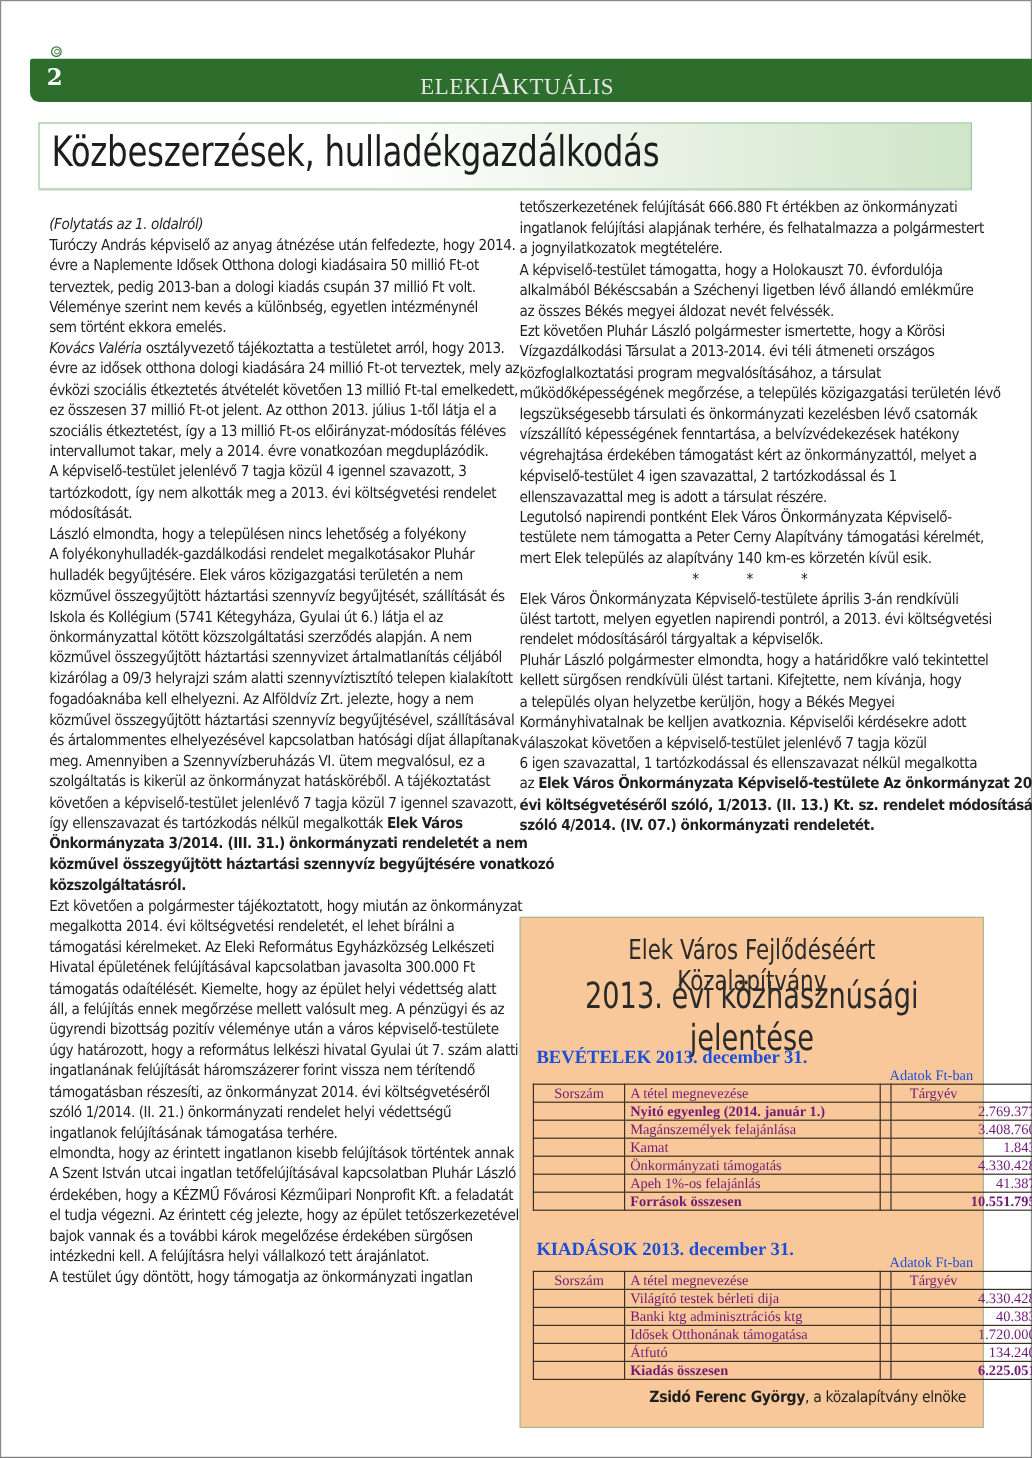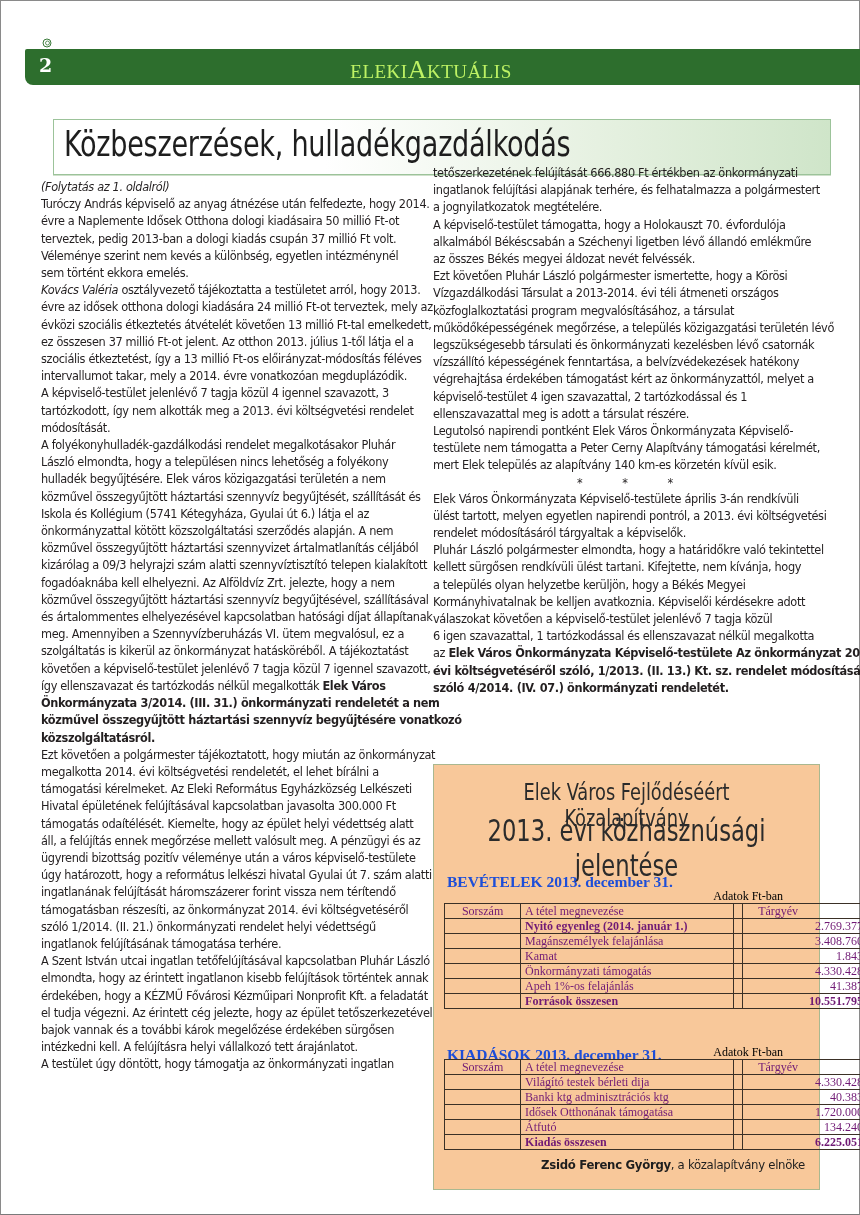--- a/index.html
+++ b/index.html
@@ -20,30 +20,29 @@
     position: absolute; left: 25px; top: 49px; width: 836px; height: 36px;
     background: #2d6e2d; border-radius: 0 0 0 8px;
     border-top-left-radius: 2px;
   }
   .masthead .pageno {
     position: absolute; left: 14px; top: 5px;
     font-family: "DejaVu Serif", serif; font-weight: bold; font-size: 19px; color: #ffffff;
   }
   .masthead .brand {
     position: absolute; left: 0; right: 0; top: 6px; text-align: center;
-    font-family: "Liberation Serif", serif; color: #bef264; font-size: 19px; letter-spacing: 0.5px;
+    font-family: "Liberation Serif", serif; color: #e5e5e5; font-size: 19px; letter-spacing: 0.5px;
     transform: translateX(-12px);
   }
   .masthead .brand .big { font-size: 26px; }
   .section-title {
-    position: absolute; left: 53px; top: 102px; width: 776px; height: 54px;
+    position: absolute; left: 32px; top: 102px; width: 776px; height: 54px;
     border: 1px solid #9cc39a;
     background: linear-gradient(to right, #ffffff 0%, #ffffff 35%, #e6f1e1 70%, #cfe5c9 100%);
     box-shadow: 0 1px 0 #cfe0cb;
-    margin-top: 17px;
   }
   .section-title h1 {
     margin: 0; position: absolute; left: 10px; top: 4px;
     font-family: "DejaVu Sans Condensed", "DejaVu Sans", sans-serif; font-weight: normal;
     font-size: 35px; color: #1e1e1e; letter-spacing: -0.3px;
     transform: scaleX(0.86); transform-origin: left center;
   }
   .col {
     position: absolute; font-size: 12.6px; line-height: 17.2px;
     letter-spacing: -0.35px;
@@ -67,22 +66,22 @@
   .report .t2 {
     position: absolute; left: 0; right: 0; top: 48px; text-align: center;
     font-size: 30px; color: #2b2b2b; font-family: "DejaVu Sans Condensed", "DejaVu Sans", sans-serif;
     transform: scaleX(0.84);
   }
   .sec-head {
     position: absolute; left: 13px; font-family: "Liberation Serif", serif;
     font-weight: bold; font-size: 15.5px; color: #1d4ed8;
   }
   .unit {
-    position: absolute; right: 36px; font-family: "Liberation Serif", serif;
-    font-size: 12px; color: #000000;
+    position: absolute; right: 8px; font-family: "Liberation Serif", serif;
+    font-size: 12px; color: #1d4ed8;
   }
   table.fin {
     position: absolute; left: 10px; width: 424px;
     border-collapse: collapse; font-family: "Liberation Serif", serif; font-size: 12px; color: #701a75;
   }
   table.fin td {
     border: 1px solid #3a3026; height: 14px; padding: 0 4px; line-height: 14px;
   }
   table.fin td.c0 { width: 52px; text-align: center; }
   table.fin td.c1 { width: 162px; }
@@ -127,22 +126,22 @@
   <span class="line"><span class="it">Kovács Valéria</span><span> osztályvezető tájékoztatta a testületet arról, hogy 2013.</span></span>
   <div id="lc-p2">
       <span class="line">évre az idősek otthona dologi kiadására 24 millió Ft-ot terveztek, mely az</span>
       <span class="line">évközi szociális étkeztetés átvételét követően 13 millió Ft-tal emelkedett,</span>
       <span class="line">ez összesen 37 millió Ft-ot jelent. Az otthon 2013. július 1-től látja el a</span>
       <span class="line">szociális étkeztetést, így a 13 millió Ft-os előirányzat-módosítás féléves</span>
       <span class="line">intervallumot takar, mely a 2014. évre vonatkozóan megduplázódik.</span>
       <span class="line">A képviselő-testület jelenlévő 7 tagja közül 4 igennel szavazott, 3</span>
       <span class="line">tartózkodott, így nem alkották meg a 2013. évi költségvetési rendelet</span>
       <span class="line">módosítását.</span>
+      <span class="line">László elmondta, hogy a településen nincs lehetőség a folyékony</span>
       <span class="line">A folyékonyhulladék-gazdálkodási rendelet megalkotásakor Pluhár</span>
-      <span class="line">László elmondta, hogy a településen nincs lehetőség a folyékony</span>
       <span class="line">hulladék begyűjtésére. Elek város közigazgatási területén a nem</span>
       <span class="line">közművel összegyűjtött háztartási szennyvíz begyűjtését, szállítását és</span>
       <span class="line">Iskola és Kollégium (5741 Kétegyháza, Gyulai út 6.) látja el az</span>
       <span class="line">önkormányzattal kötött közszolgáltatási szerződés alapján. A nem</span>
       <span class="line">közművel összegyűjtött háztartási szennyvizet ártalmatlanítás céljából</span>
       <span class="line">kizárólag a 09/3 helyrajzi szám alatti szennyvíztisztító telepen kialakított</span>
       <span class="line">fogadóaknába kell elhelyezni. Az Alföldvíz Zrt. jelezte, hogy a nem</span>
       <span class="line">közművel összegyűjtött háztartási szennyvíz begyűjtésével, szállításával</span>
       <span class="line">és ártalommentes elhelyezésével kapcsolatban hatósági díjat állapítanak</span>
       <span class="line">meg. Amennyiben a Szennyvízberuházás VI. ütem megvalósul, ez a</span>
@@ -161,22 +160,22 @@
       <span class="line">támogatási kérelmeket. Az Eleki Református Egyházközség Lelkészeti</span>
       <span class="line">Hivatal épületének felújításával kapcsolatban javasolta 300.000 Ft</span>
       <span class="line">támogatás odaítélését. Kiemelte, hogy az épület helyi védettség alatt</span>
       <span class="line">áll, a felújítás ennek megőrzése mellett valósult meg. A pénzügyi és az</span>
       <span class="line">ügyrendi bizottság pozitív véleménye után a város képviselő-testülete</span>
       <span class="line">úgy határozott, hogy a református lelkészi hivatal Gyulai út 7. szám alatti</span>
       <span class="line">ingatlanának felújítását háromszázerer forint vissza nem térítendő</span>
       <span class="line">támogatásban részesíti, az önkormányzat 2014. évi költségvetéséről</span>
       <span class="line">szóló 1/2014. (II. 21.) önkormányzati rendelet helyi védettségű</span>
       <span class="line">ingatlanok felújításának támogatása terhére.</span>
+      <span class="line">elmondta, hogy az érintett ingatlanon kisebb felújítások történtek annak</span>
       <span class="line">A Szent István utcai ingatlan tetőfelújításával kapcsolatban Pluhár László</span>
-      <span class="line">elmondta, hogy az érintett ingatlanon kisebb felújítások történtek annak</span>
       <span class="line">érdekében, hogy a KÉZMŰ Fővárosi Kézműipari Nonprofit Kft. a feladatát</span>
       <span class="line">el tudja végezni. Az érintett cég jelezte, hogy az épület tetőszerkezetével</span>
       <span class="line">bajok vannak és a további károk megelőzése érdekében sürgősen</span>
       <span class="line">intézkedni kell. A felújításra helyi vállalkozó tett árajánlatot.</span>
       <span class="line">A testület úgy döntött, hogy támogatja az önkormányzati ingatlan</span>
     </div>
 </div>
 
 <div class="col col-right">
   <div id="rc-lines">
@@ -264,21 +263,21 @@
         </tr>
         <tr>
           <td class="c0"></td>
           <td class="c1" style="font-weight: bold;">Források összesen</td>
           <td class="c2"></td>
           <td class="c3" style="font-weight: bold;">10.551.795</td>
         </tr>
       </tbody>
   </table>
 
-  <div class="sec-head" style="top:281px;">KIADÁSOK 2013. december 31.</div>
+  <div class="sec-head" style="top:268px;">KIADÁSOK 2013. december 31.</div>
   <div class="unit" style="top:280px;">Adatok  Ft-ban</div>
   <table class="fin" style="top:294px;">
     <tbody id="expenses-body">
         <tr>
           <td class="c0">Sorszám</td>
           <td class="c1">A tétel megnevezése</td>
           <td class="c2"></td>
           <td class="c3 c3h">Tárgyév</td>
         </tr>
         <tr>

